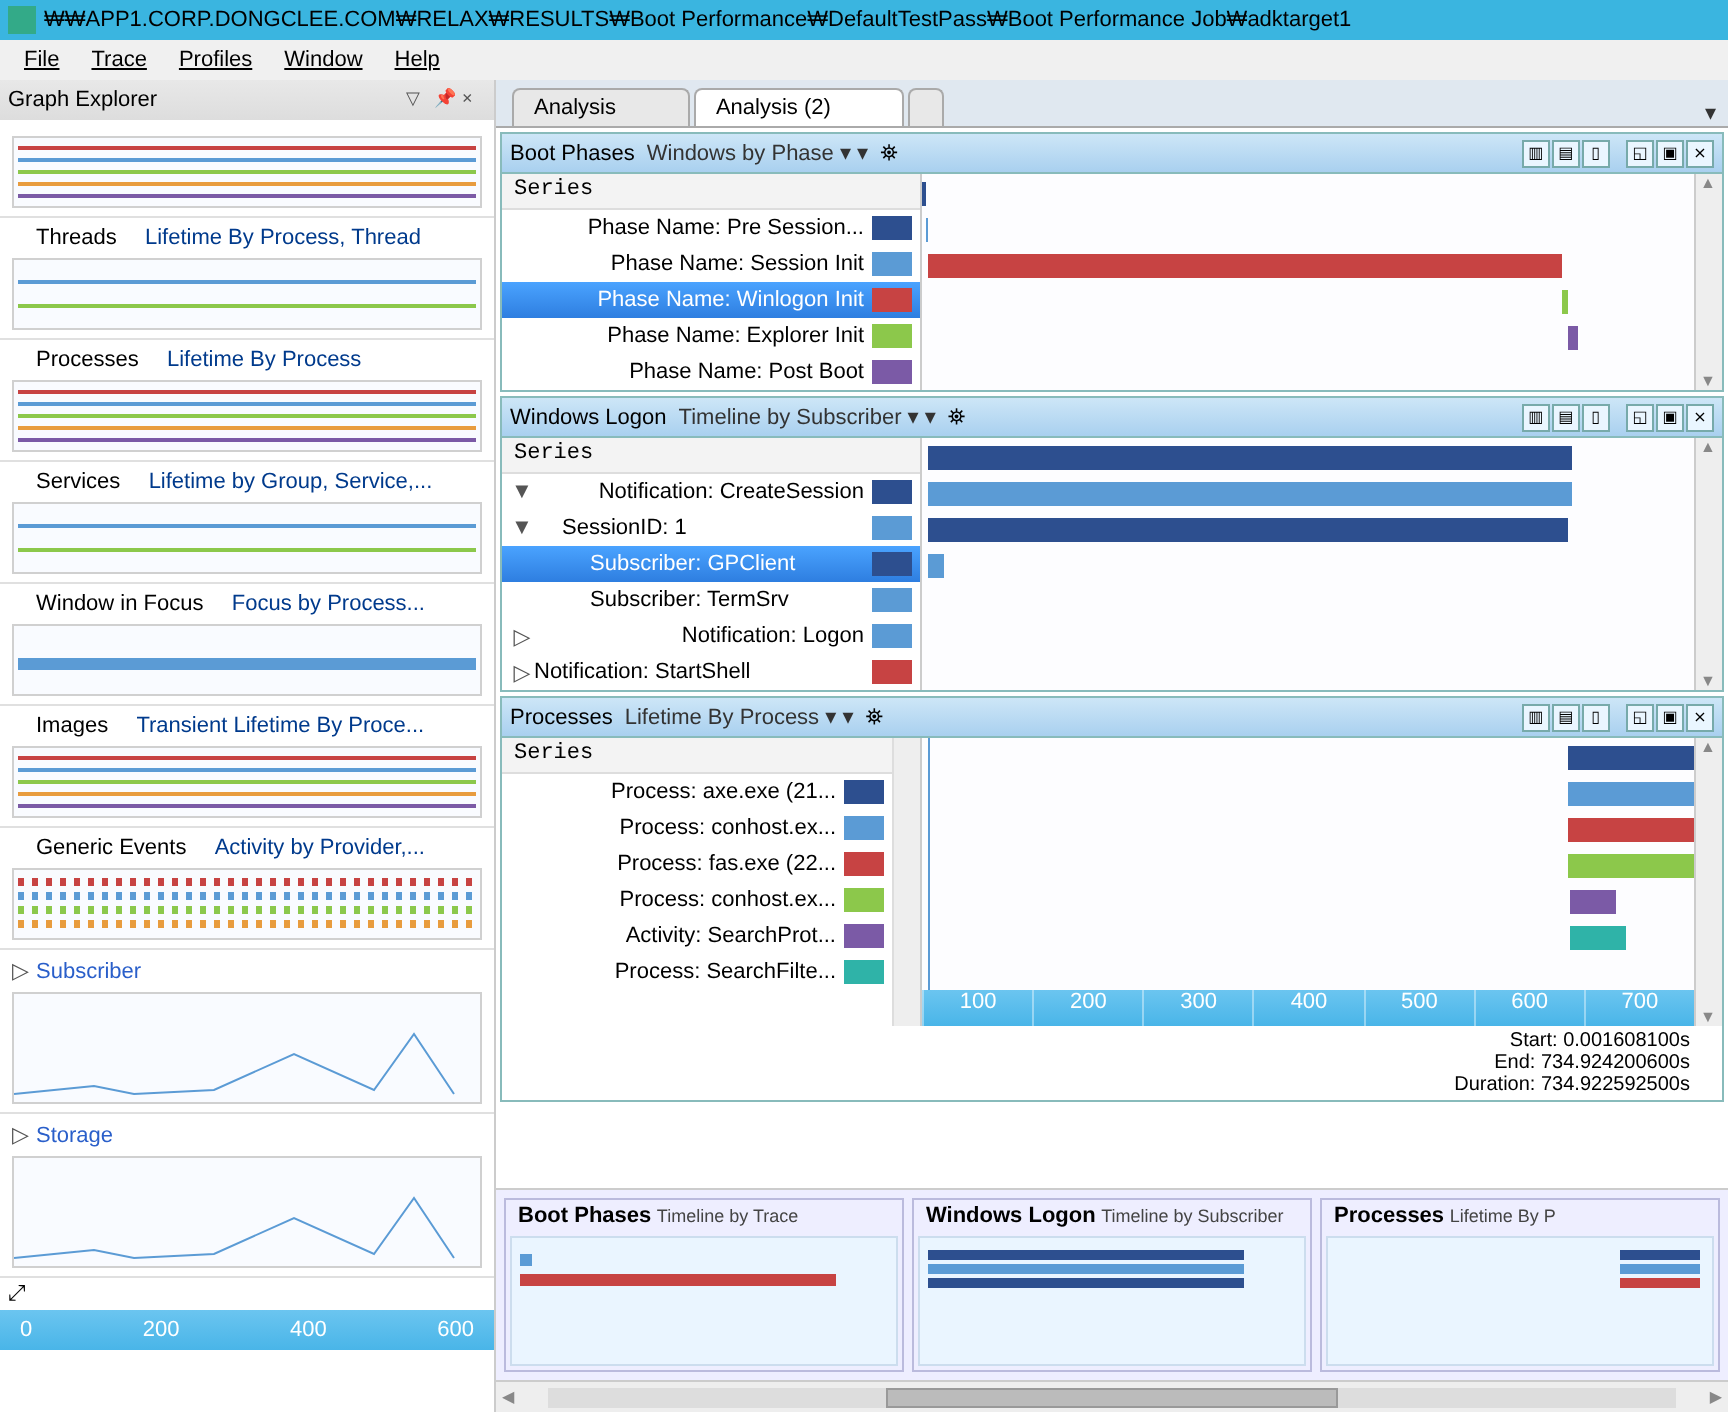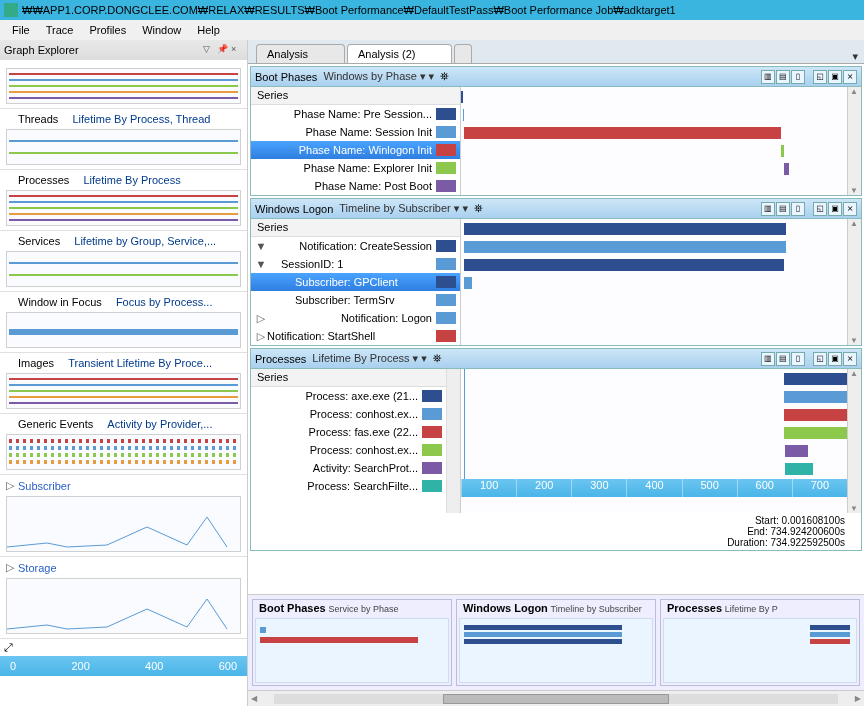--- a/index.html
+++ b/index.html
@@ -1,19 +1,19 @@
 <!DOCTYPE html>
 <html><head>
 <meta charset="utf-8">
 <style>
 * { margin: 0; padding: 0; box-sizing: border-box; font-family: "Segoe UI", Tahoma, sans-serif; font-size: 11px; }
 body { width: 864px; height: 706px; background: #fff; overflow: hidden; display: flex; flex-direction: column; }
 .title-bar { background: #3ab5e0; color: #000; padding: 2px 4px; height: 20px; display: flex; align-items: center; }
 .title-bar .icon { width: 14px; height: 14px; background: #3a8; margin-right: 4px; }
-.menu-bar { background: #f0f0f0; height: 20px; display: flex; align-items: center; padding: 0 4px; }
+.menu-bar { background: #f0f0f0; height: 20px; display: flex; align-items: center; padding: 0 4px; text-decoration: underline; }
 .menu-bar span { padding: 2px 8px; cursor: default; }
 .main { display: flex; flex: 1; overflow: hidden; }
 .sidebar { width: 248px; background: #fff; border-right: 1px solid #ccc; display: flex; flex-direction: column; overflow: hidden; }
 .sidebar-header { background: linear-gradient(#e8e8e8,#ddd); height: 20px; display: flex; align-items: center; padding: 0 4px; }
 .sidebar-header-title { flex: 1; }
 .sidebar-icons { display: flex; gap: 2px; }
 .sidebar-icons span { width: 12px; height: 12px; color: #555; font-size: 9px; }
 .explorer-list { flex: 1; overflow-y: auto; }
 .explorer-item { border-bottom: 1px solid #e0e0e0; padding: 4px 6px; }
 .explorer-item-title { display: flex; align-items: center; gap: 4px; }
@@ -31,32 +31,32 @@
 .tabs-right { margin-left: auto; padding-right: 6px; color: #333; }
 .panels { flex: 1; overflow-y: auto; background: #fff; }
 .panel { border: 1px solid #8bb; margin: 2px; }
 .panel-header { background: linear-gradient(#cde6f7,#a9d0ef); height: 20px; display: flex; align-items: center; padding: 0 4px; border-bottom: 1px solid #8bb; }
 .panel-title { display: flex; align-items: center; gap: 6px; }
 .panel-title .dd { color: #333; }
 .panel-controls { margin-left: auto; display: flex; gap: 1px; }
 .panel-controls span { width: 14px; height: 14px; border: 1px solid #7aa; font-size: 8px; text-align: center; line-height: 12px; background: #eaf6ff; }
 .panel-body { display: flex; }
 .series-col { width: 210px; border-right: 1px solid #ccc; }
-.series-header { background: #f3f3f3; padding: 2px 6px; height: 18px; border-bottom: 1px solid #ddd; }
+.series-header { background: #f3f3f3; padding: 2px 6px; height: 18px; border-bottom: 1px solid #ddd; font-family: Liberation Mono, monospace; }
 .series-row { display: flex; align-items: center; height: 18px; padding-left: 4px; }
 .series-row.sel { background: linear-gradient(#4aa3ff,#2e7ee0); color: #fff; }
 .series-row .txt { flex: 1; text-align: right; padding-right: 4px; overflow: hidden; white-space: nowrap; text-overflow: ellipsis; }
 .series-row .swatch { width: 20px; height: 12px; margin-right: 4px; }
 .series-row .caret { width: 12px; color: #555; text-align: center; }
 .chart-col { flex: 1; position: relative; background: #fdfdff; }
 .chart-col .sbv { position: absolute; right: 0; top: 0; bottom: 0; width: 14px; background: #eee; border-left: 1px solid #ccc; }
 .chart-col .sbv::before { content: "▲"; position: absolute; top: 0; left: 2px; font-size: 8px; color: #888; }
 .chart-col .sbv::after { content: "▼"; position: absolute; bottom: 0; left: 2px; font-size: 8px; color: #888; }
 .bar { position: absolute; height: 12px; }
-.time-axis { position: absolute; left: 0; right: 14px; bottom: 16px; height: 18px; background: linear-gradient(#6bc5f0,#49b5e8); color: #fff; font-size: 9px; display: flex; }
+.time-axis { position: absolute; left: 0; right: 14px; bottom: 0; height: 18px; background: linear-gradient(#6bc5f0,#49b5e8); color: #fff; font-size: 9px; display: flex; }
 .time-axis span { flex: 1; text-align: center; border-left: 1px solid rgba(255,255,255,0.4); }
 .stats { text-align: right; font-size: 10px; padding: 2px 16px 2px 0; }
 .bottom-thumbs { display: flex; gap: 4px; padding: 4px; border-top: 1px solid #ccc; height: 96px; }
 .bthumb { flex: 1; border: 1px solid #bbd; display: flex; flex-direction: column; }
 .bthumb-title { padding: 2px 6px; font-size: 10px; }
 .bthumb-title .sub { color: #444; font-size: 9px; }
 .bthumb-body { flex: 1; background: #eaf5ff; margin: 2px; border: 1px solid #cde; position: relative; }
 .hsb { height: 16px; background: #eee; border-top: 1px solid #ccc; display: flex; align-items: center; }
 .hsb .track { flex: 1; height: 10px; background: #ddd; position: relative; margin: 0 14px; }
 .hsb .thumb-h { position: absolute; left: 30%; width: 40%; top: 0; bottom: 0; background: #bbb; border: 1px solid #999; }
@@ -356,21 +356,21 @@
                 <span>700</span>
               </div>
               <div class="sbv"></div>
             </div>
           </div>
           <div class="stats">Start: 0.001608100s<br>End: 734.924200600s<br>Duration: 734.922592500s</div>
         </div>
       </div>
     <div class="bottom-thumbs" id="bthumbs">
         <div class="bthumb">
-          <div class="bthumb-title"><b>Boot Phases</b> <span class="sub">Service by Phase</span></div>
+          <div class="bthumb-title"><b>Boot Phases</b> <span class="sub">Timeline by Trace</span></div>
           <div class="bthumb-body">
             <div style="position:absolute;left:4px;top:18px;right:30px;height:6px;background:#c74343"></div>
             <div style="position:absolute;left:4px;top:8px;width:6px;height:6px;background:#5b9bd5"></div>
           </div>
         </div>
         <div class="bthumb">
           <div class="bthumb-title"><b>Windows Logon</b> <span class="sub">Timeline by Subscriber</span></div>
           <div class="bthumb-body">
             <div style="position:absolute;left:4px;top:6px;right:30px;height:5px;background:#2d4f8f"></div>
             <div style="position:absolute;left:4px;top:13px;right:30px;height:5px;background:#5b9bd5"></div>

